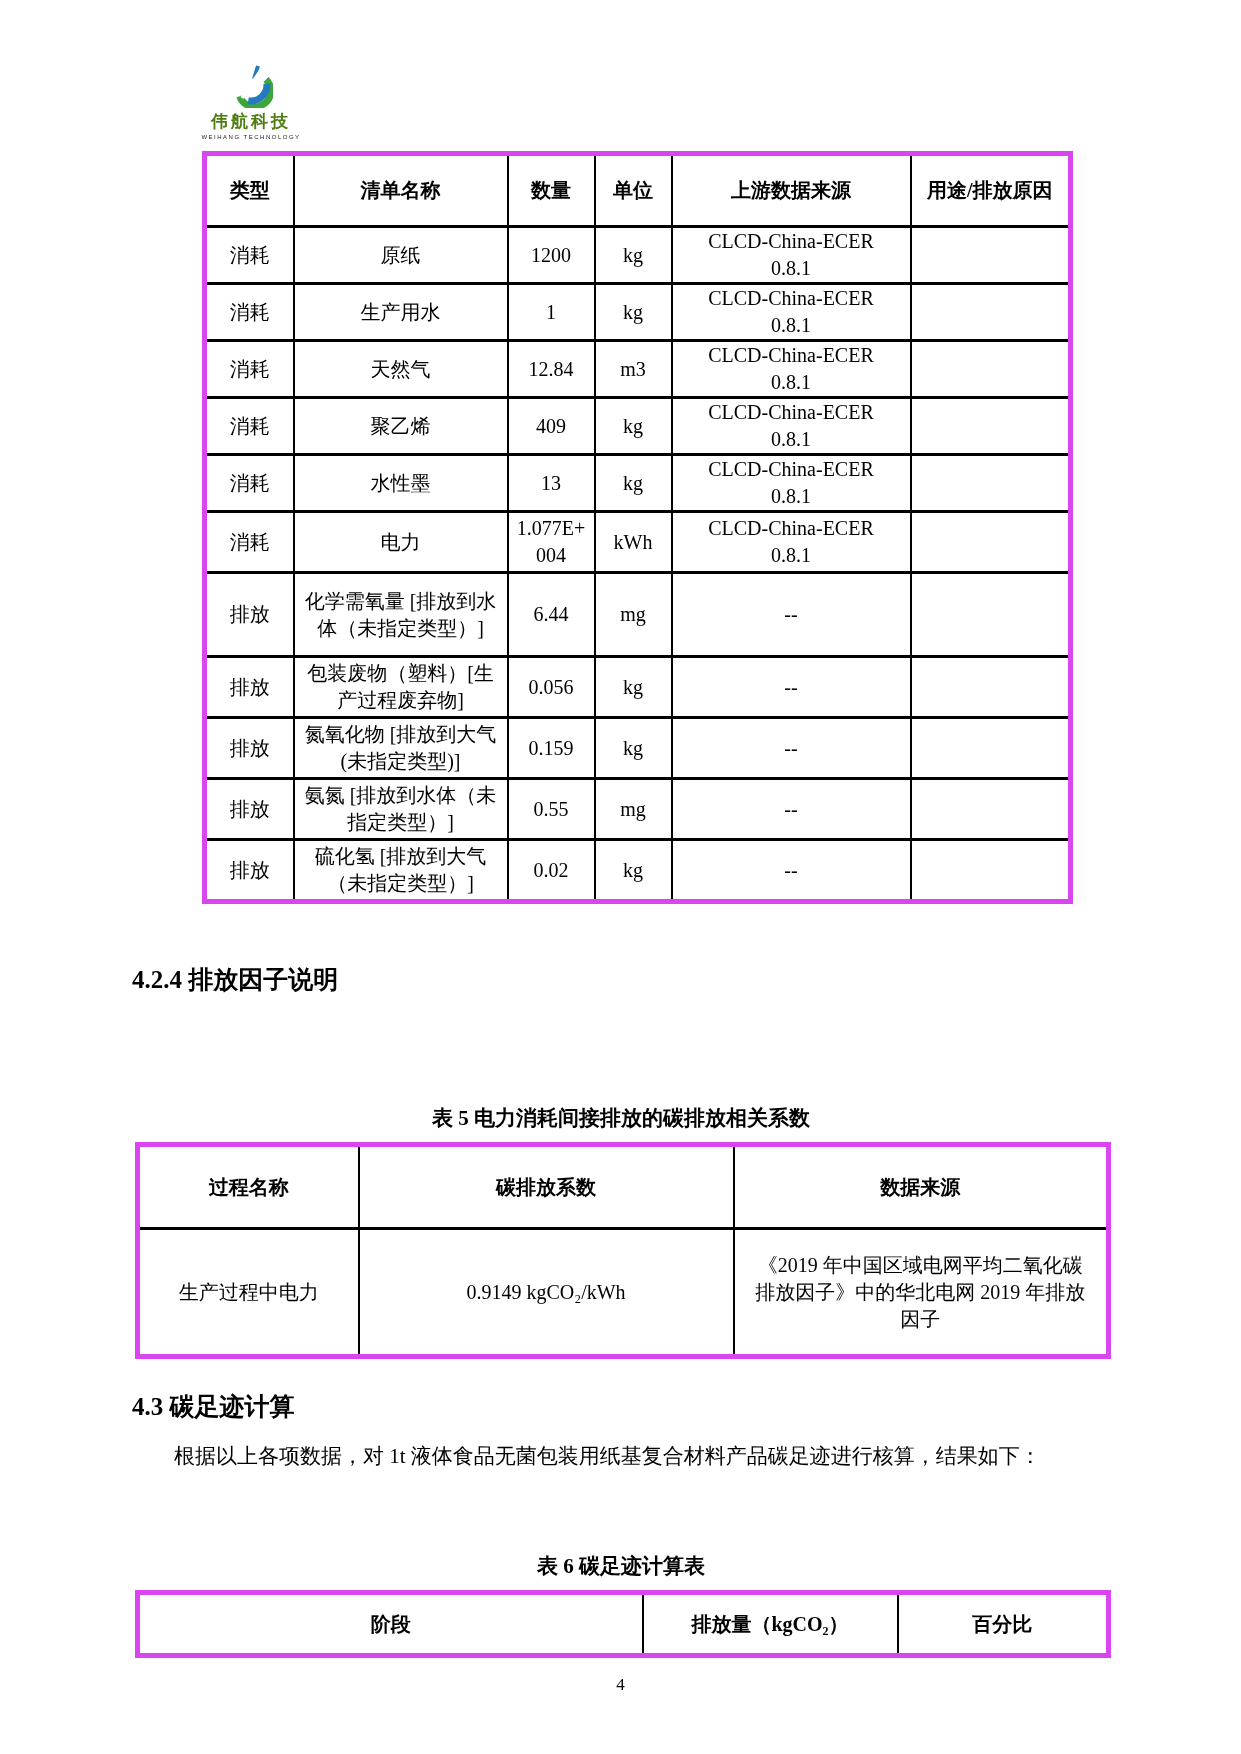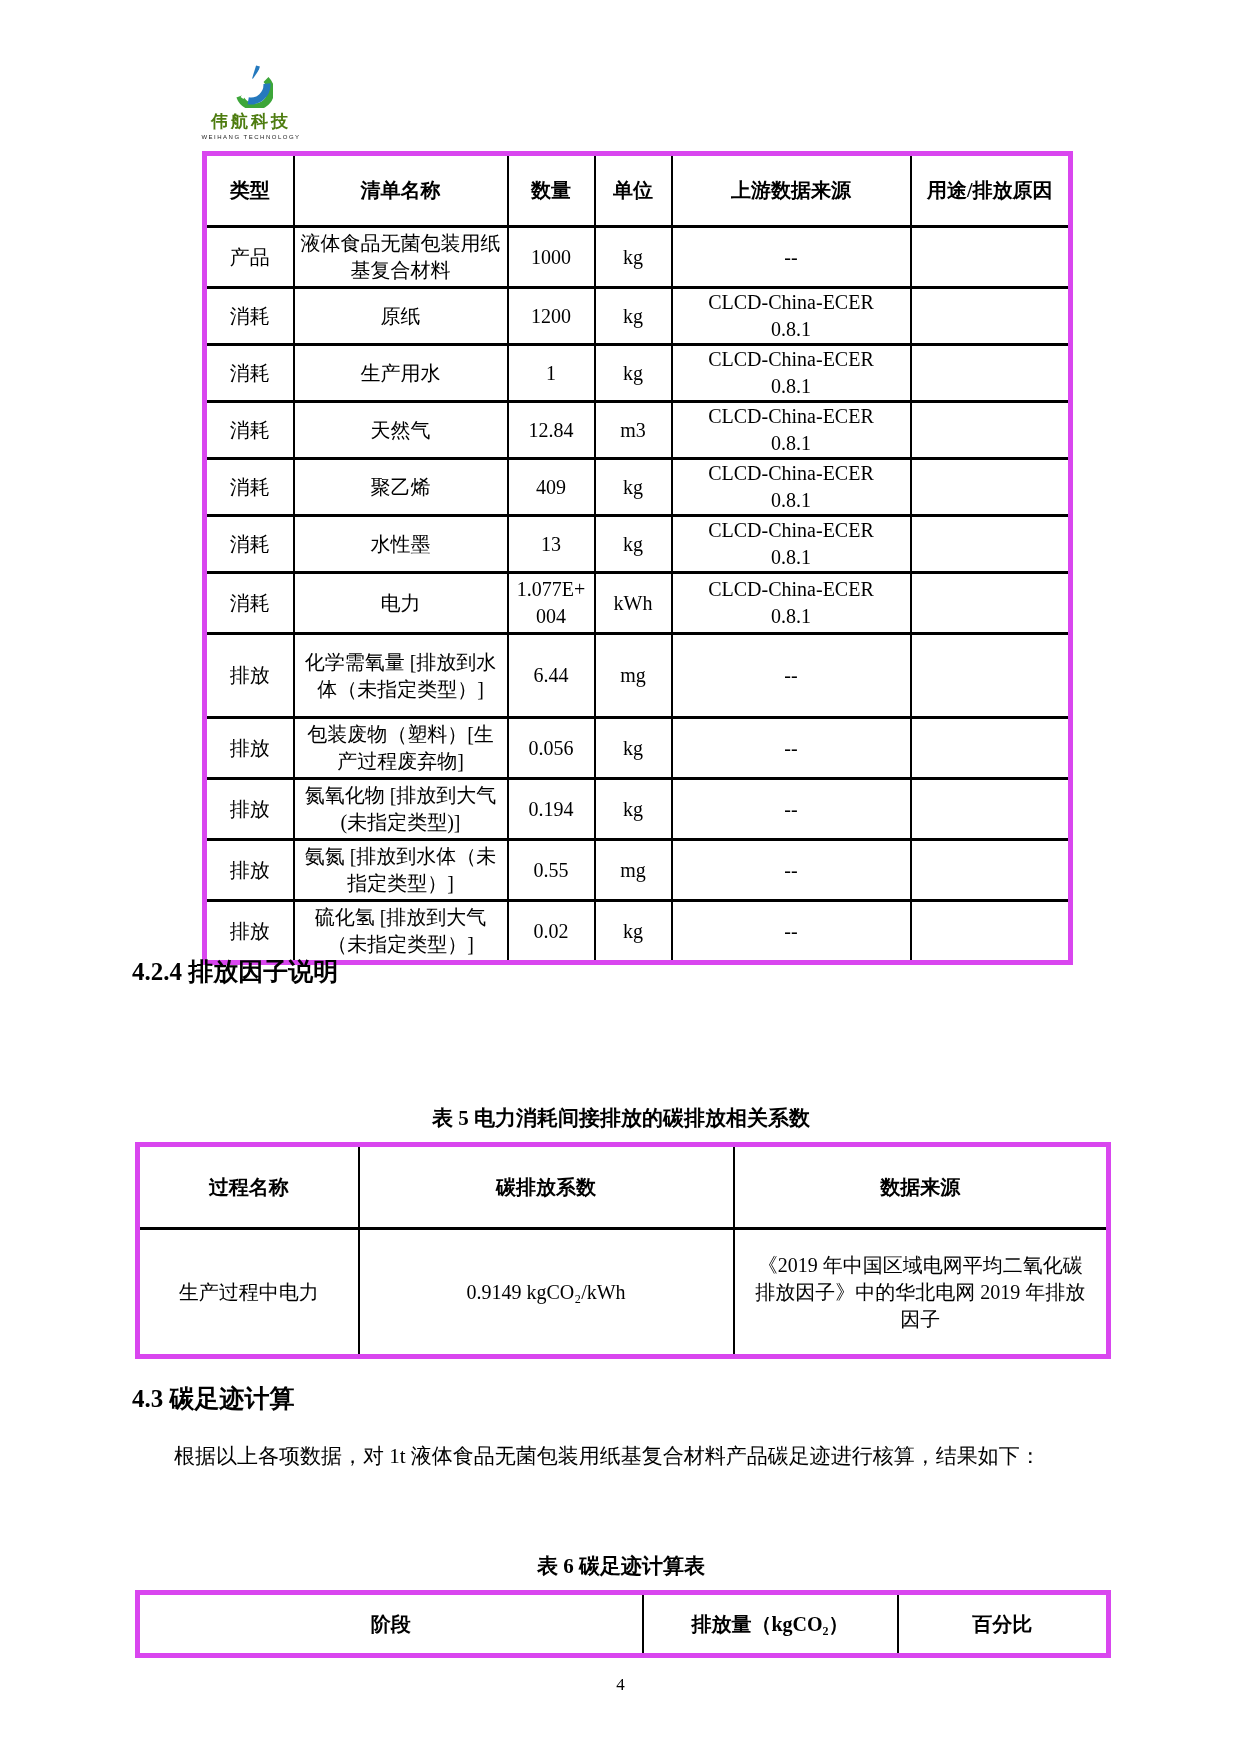--- a/index.html
+++ b/index.html
@@ -28,21 +28,21 @@
   .tbl-inventory .col-source { padding:0 24px; }
   
   .tbl-5 { left:135px; top:1142px; width:971px; }
   .tbl-5 th { height:76px; }
   .tbl-5 td { height:100px; }
   .tbl-5 .col-src5 { padding:12px 18px; }
   
   .tbl-6 { left:135px; top:1590px; width:971px; }
   .tbl-6 th { height:54px; }
   
-  .hsec { position:absolute; left:132px; font-weight:bold; font-size:25px; white-space:nowrap; }
+  .hsec { position:absolute; left:132px; font-weight:bold; font-size:25px; white-space:nowrap;margin-top:8px; }
   .para { position:absolute; left:132px; width:978px; font-size:21px; line-height:56px;
           text-indent:2em; text-align:justify; }
   .tbl-title { position:absolute; left:132px; width:978px; text-align:center;
                font-weight:bold; font-size:21px; }
   .page-num { position:absolute; left:0; top:1675px; width:100%; text-align:center; font-size:17px; }
 </style>
 </head>
 <body>
 
 <div class="page">
@@ -69,28 +69,20 @@
     </colgroup>
     <tbody>
         <tr style="height:73px">
       <th>类型</th>
       <th>清单名称</th>
       <th>数量</th>
       <th>单位</th>
       <th>上游数据来源</th>
       <th>用途/排放原因</th>
     </tr>
-    <tr style="height:59px">
-      <td>产品</td>
-      <td>液体食品无菌包装用纸基复合材料</td>
-      <td class="col-qty">1000</td>
-      <td>kg</td>
-      <td class="col-source">--</td>
-      <td></td>
-    </tr>
     <tr style="height:50px">
       <td>消耗</td>
       <td>原纸</td>
       <td class="col-qty">1200</td>
       <td>kg</td>
       <td class="col-source">CLCD-China-ECER 0.8.1</td>
       <td></td>
     </tr>
     <tr style="height:50px">
       <td>消耗</td>
@@ -144,21 +136,21 @@
       <td>排放</td>
       <td>包装废物（塑料）[生产过程废弃物]</td>
       <td class="col-qty">0.056</td>
       <td>kg</td>
       <td class="col-source">--</td>
       <td></td>
     </tr>
     <tr style="height:57px">
       <td>排放</td>
       <td>氮氧化物 [排放到大气(未指定类型)]</td>
-      <td class="col-qty">0.194</td>
+      <td class="col-qty">0.159</td>
       <td>kg</td>
       <td class="col-source">--</td>
       <td></td>
     </tr>
     <tr style="height:56px">
       <td>排放</td>
       <td>氨氮 [排放到水体（未指定类型）]</td>
       <td class="col-qty">0.55</td>
       <td>mg</td>
       <td class="col-source">--</td>

